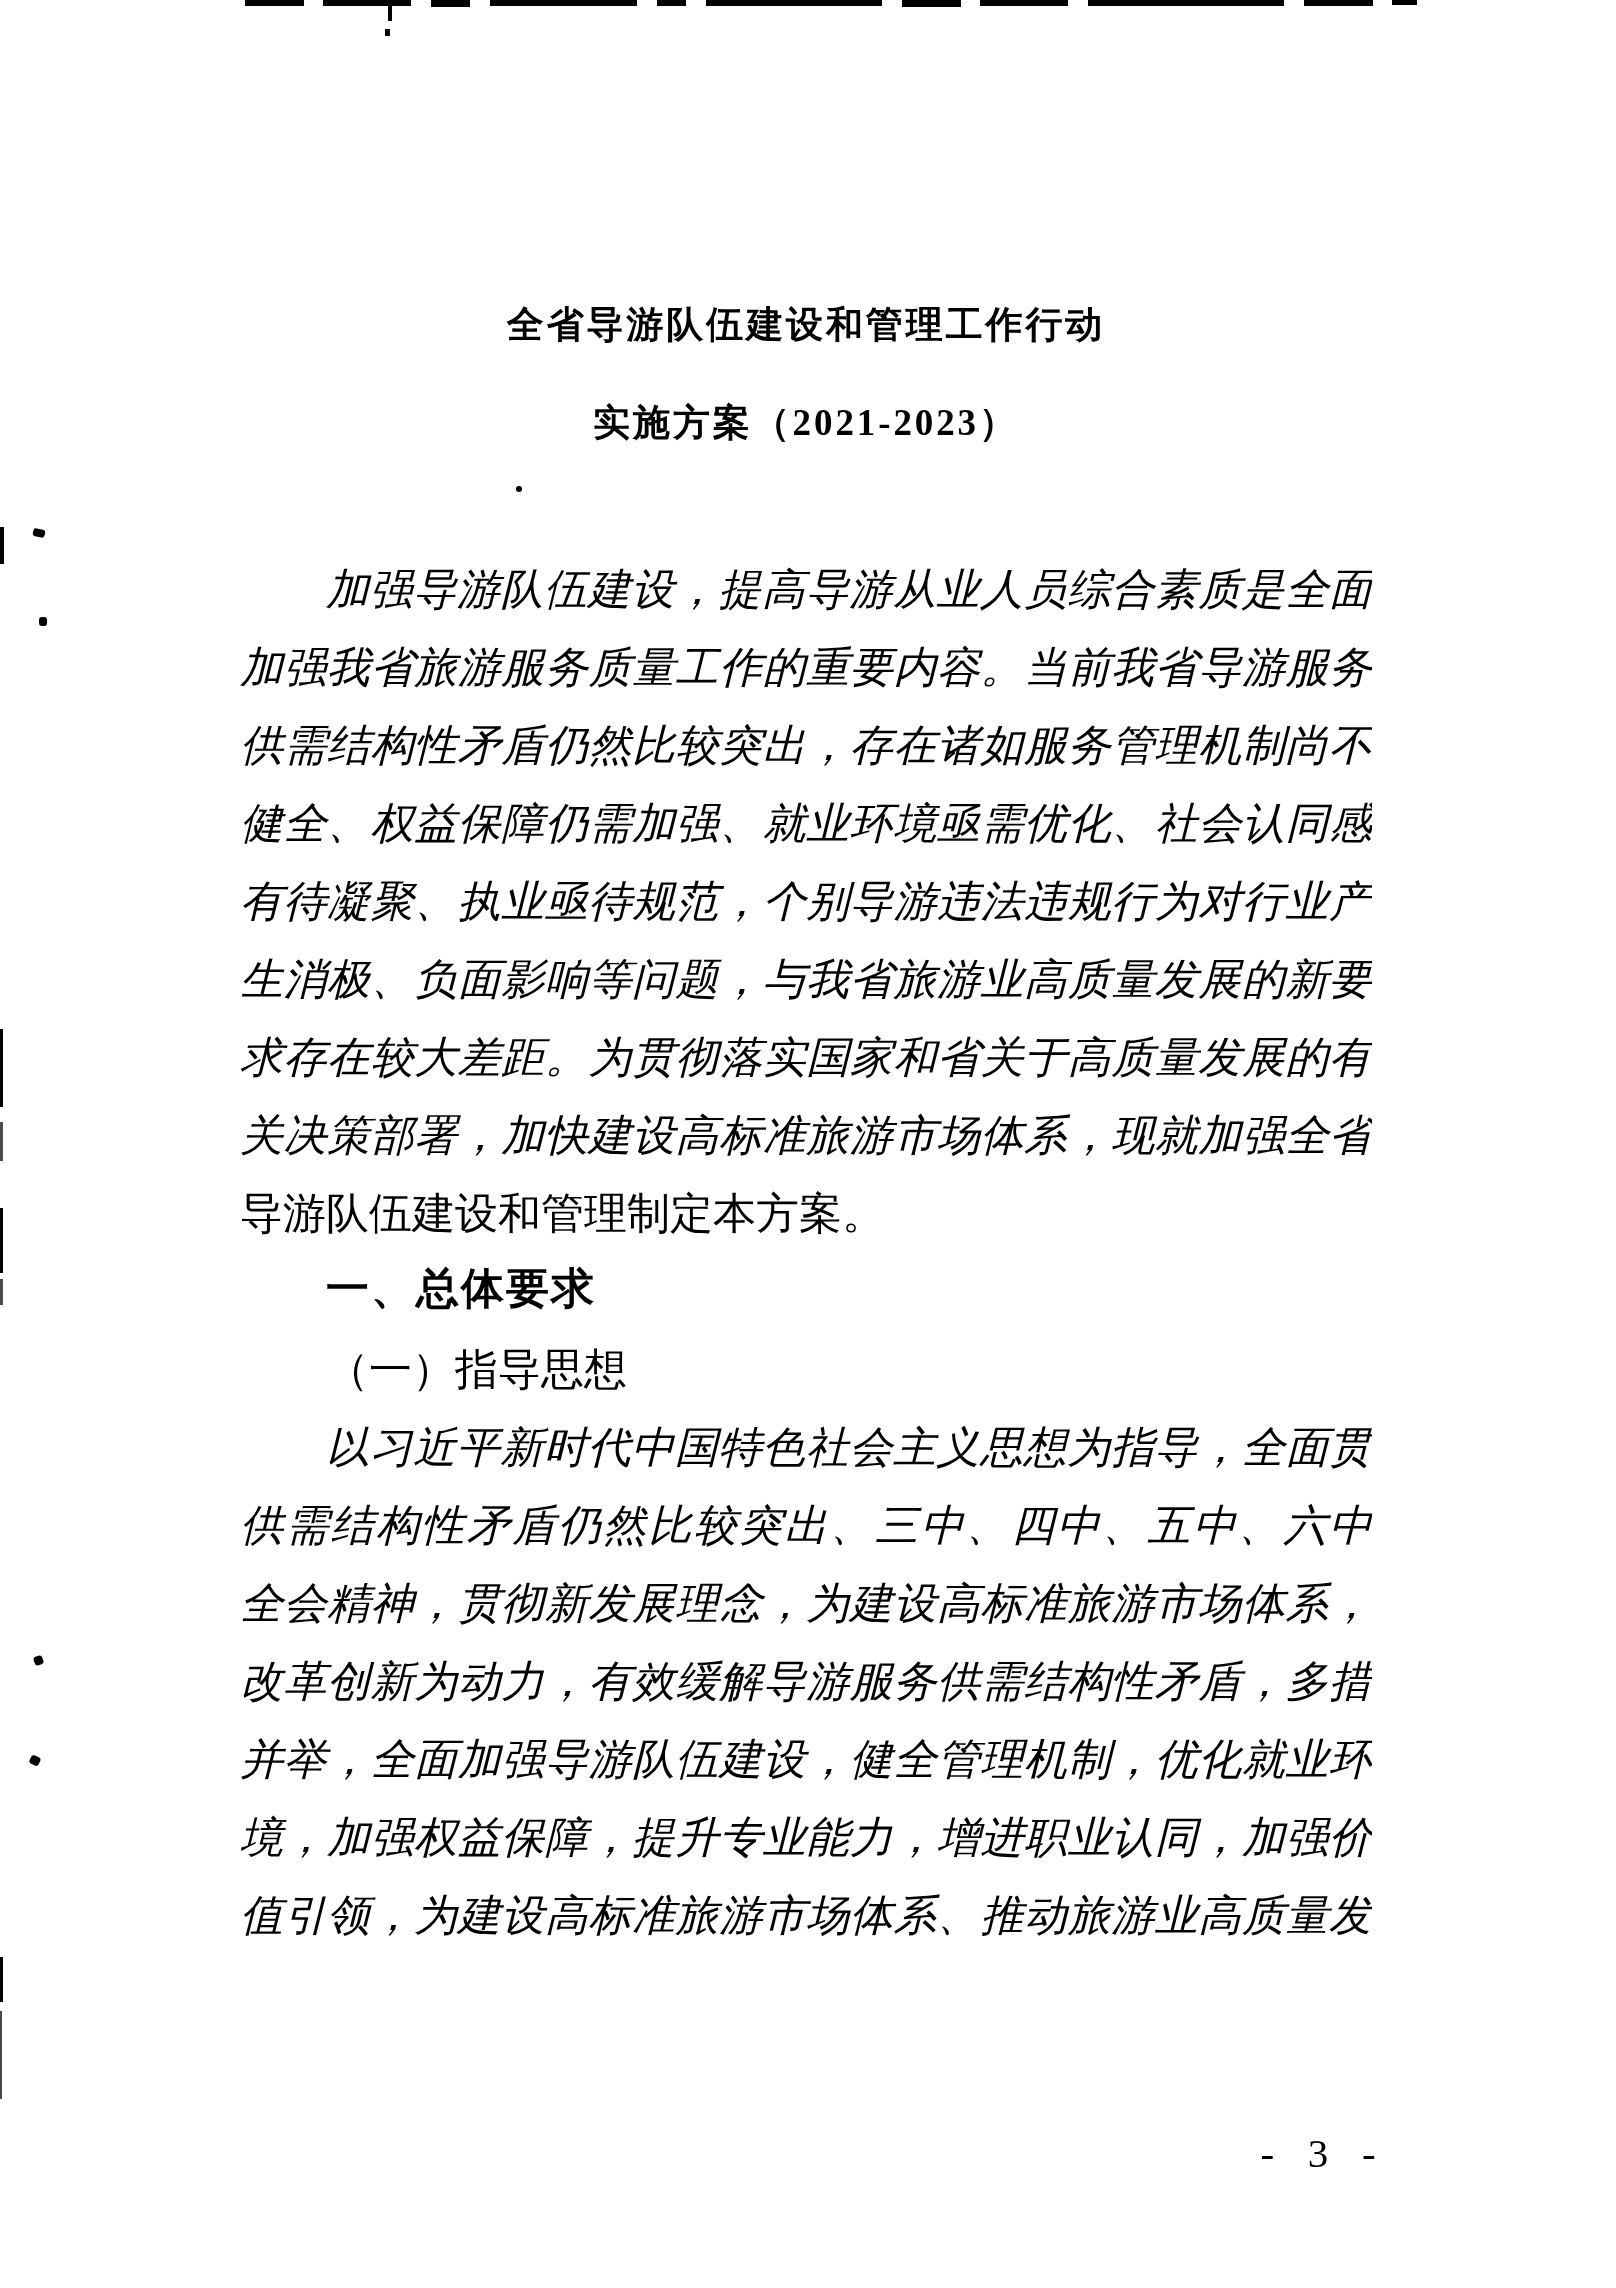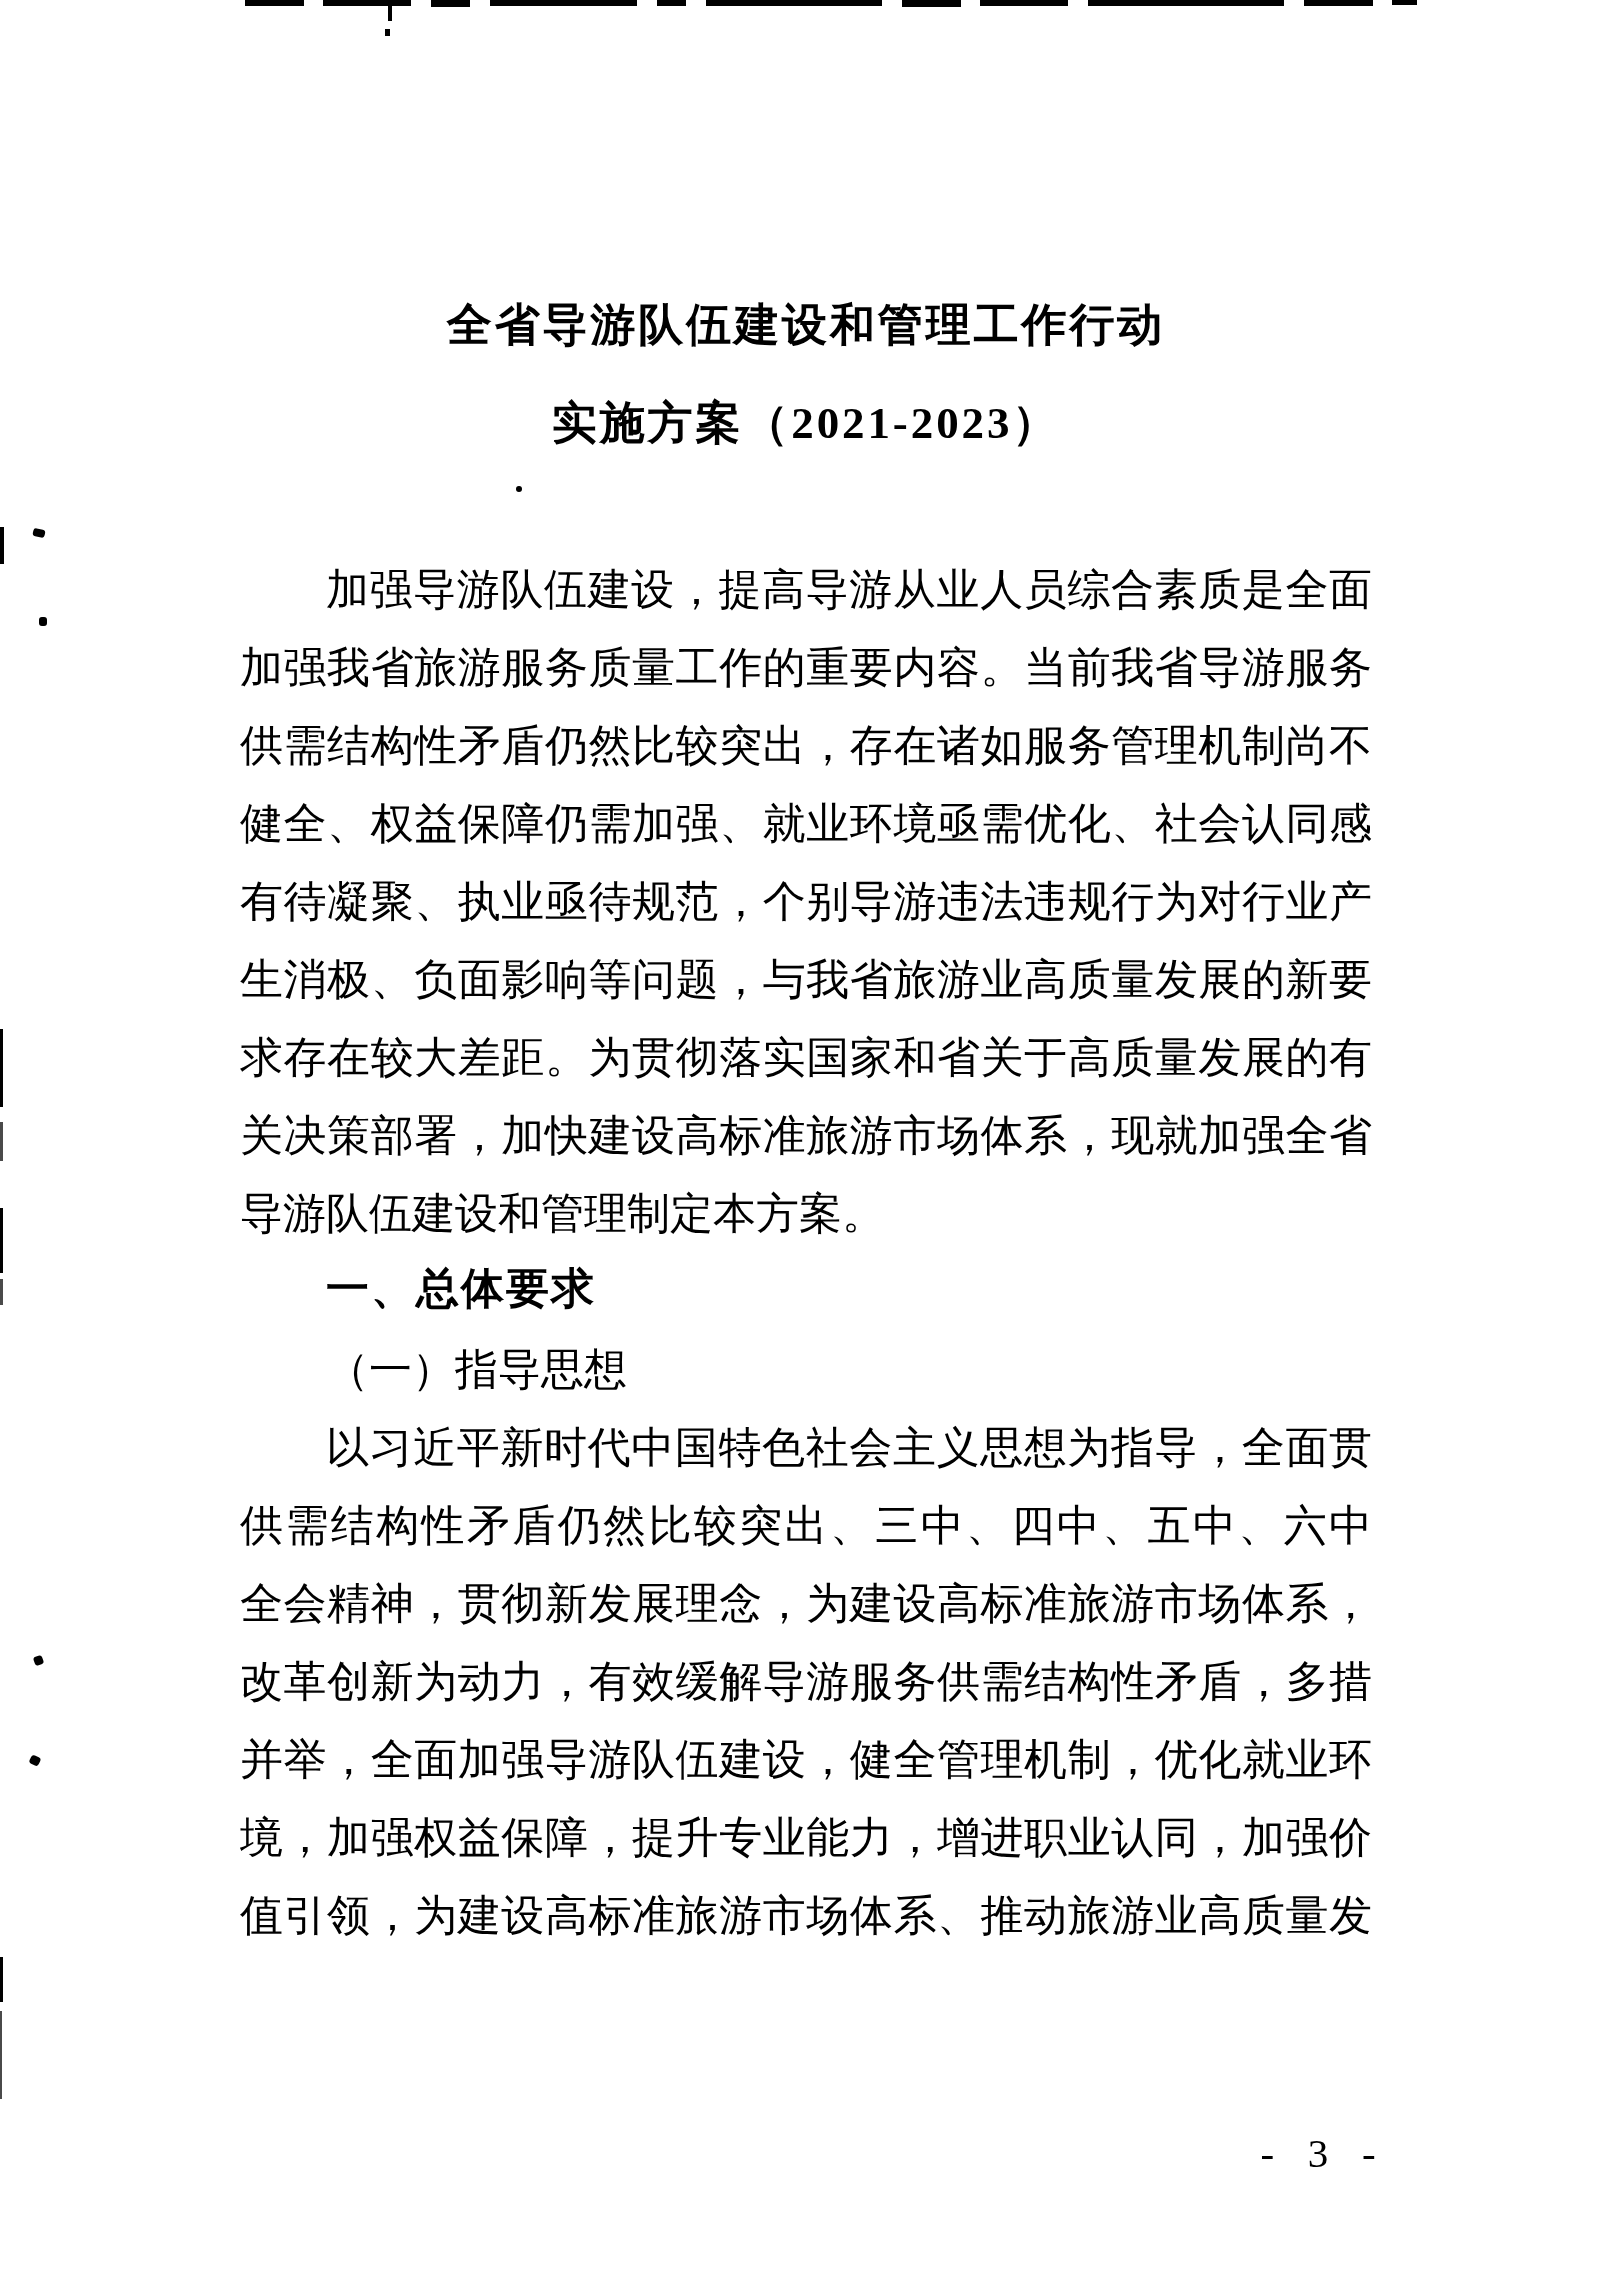--- a/index.html
+++ b/index.html
@@ -17,21 +17,21 @@
     overflow: hidden;
   }
   
   .doc-title {
     position: absolute;
     top: 276px;
     left: 240px;
     width: 1132px;
     text-align: center;
     font-weight: bold;
-    font-size: 45px;
+    font-size: 37px;
     line-height: 98px;
     letter-spacing: 2.9px;
     font-family: "Liberation Serif", serif;
   }
   
   .doc-body {
     position: absolute;
     top: 551px;
     left: 240px;
     width: 1132px;
@@ -42,20 +42,21 @@
     height: 78px;
     line-height: 78px;
     white-space: nowrap;
     text-align: left;
   }
   .line.justify {
     white-space: normal;
     text-align: justify;
     text-align-last: justify;
     overflow: hidden;
+    font-style: italic;
   }
   .line.indent { text-indent: 86px; }
   .line.bold {
     font-weight: bold;
     font-family: Liberation Mono, monospace;
     letter-spacing: 2px;
   }
   
   .page-number {
     position: absolute;

